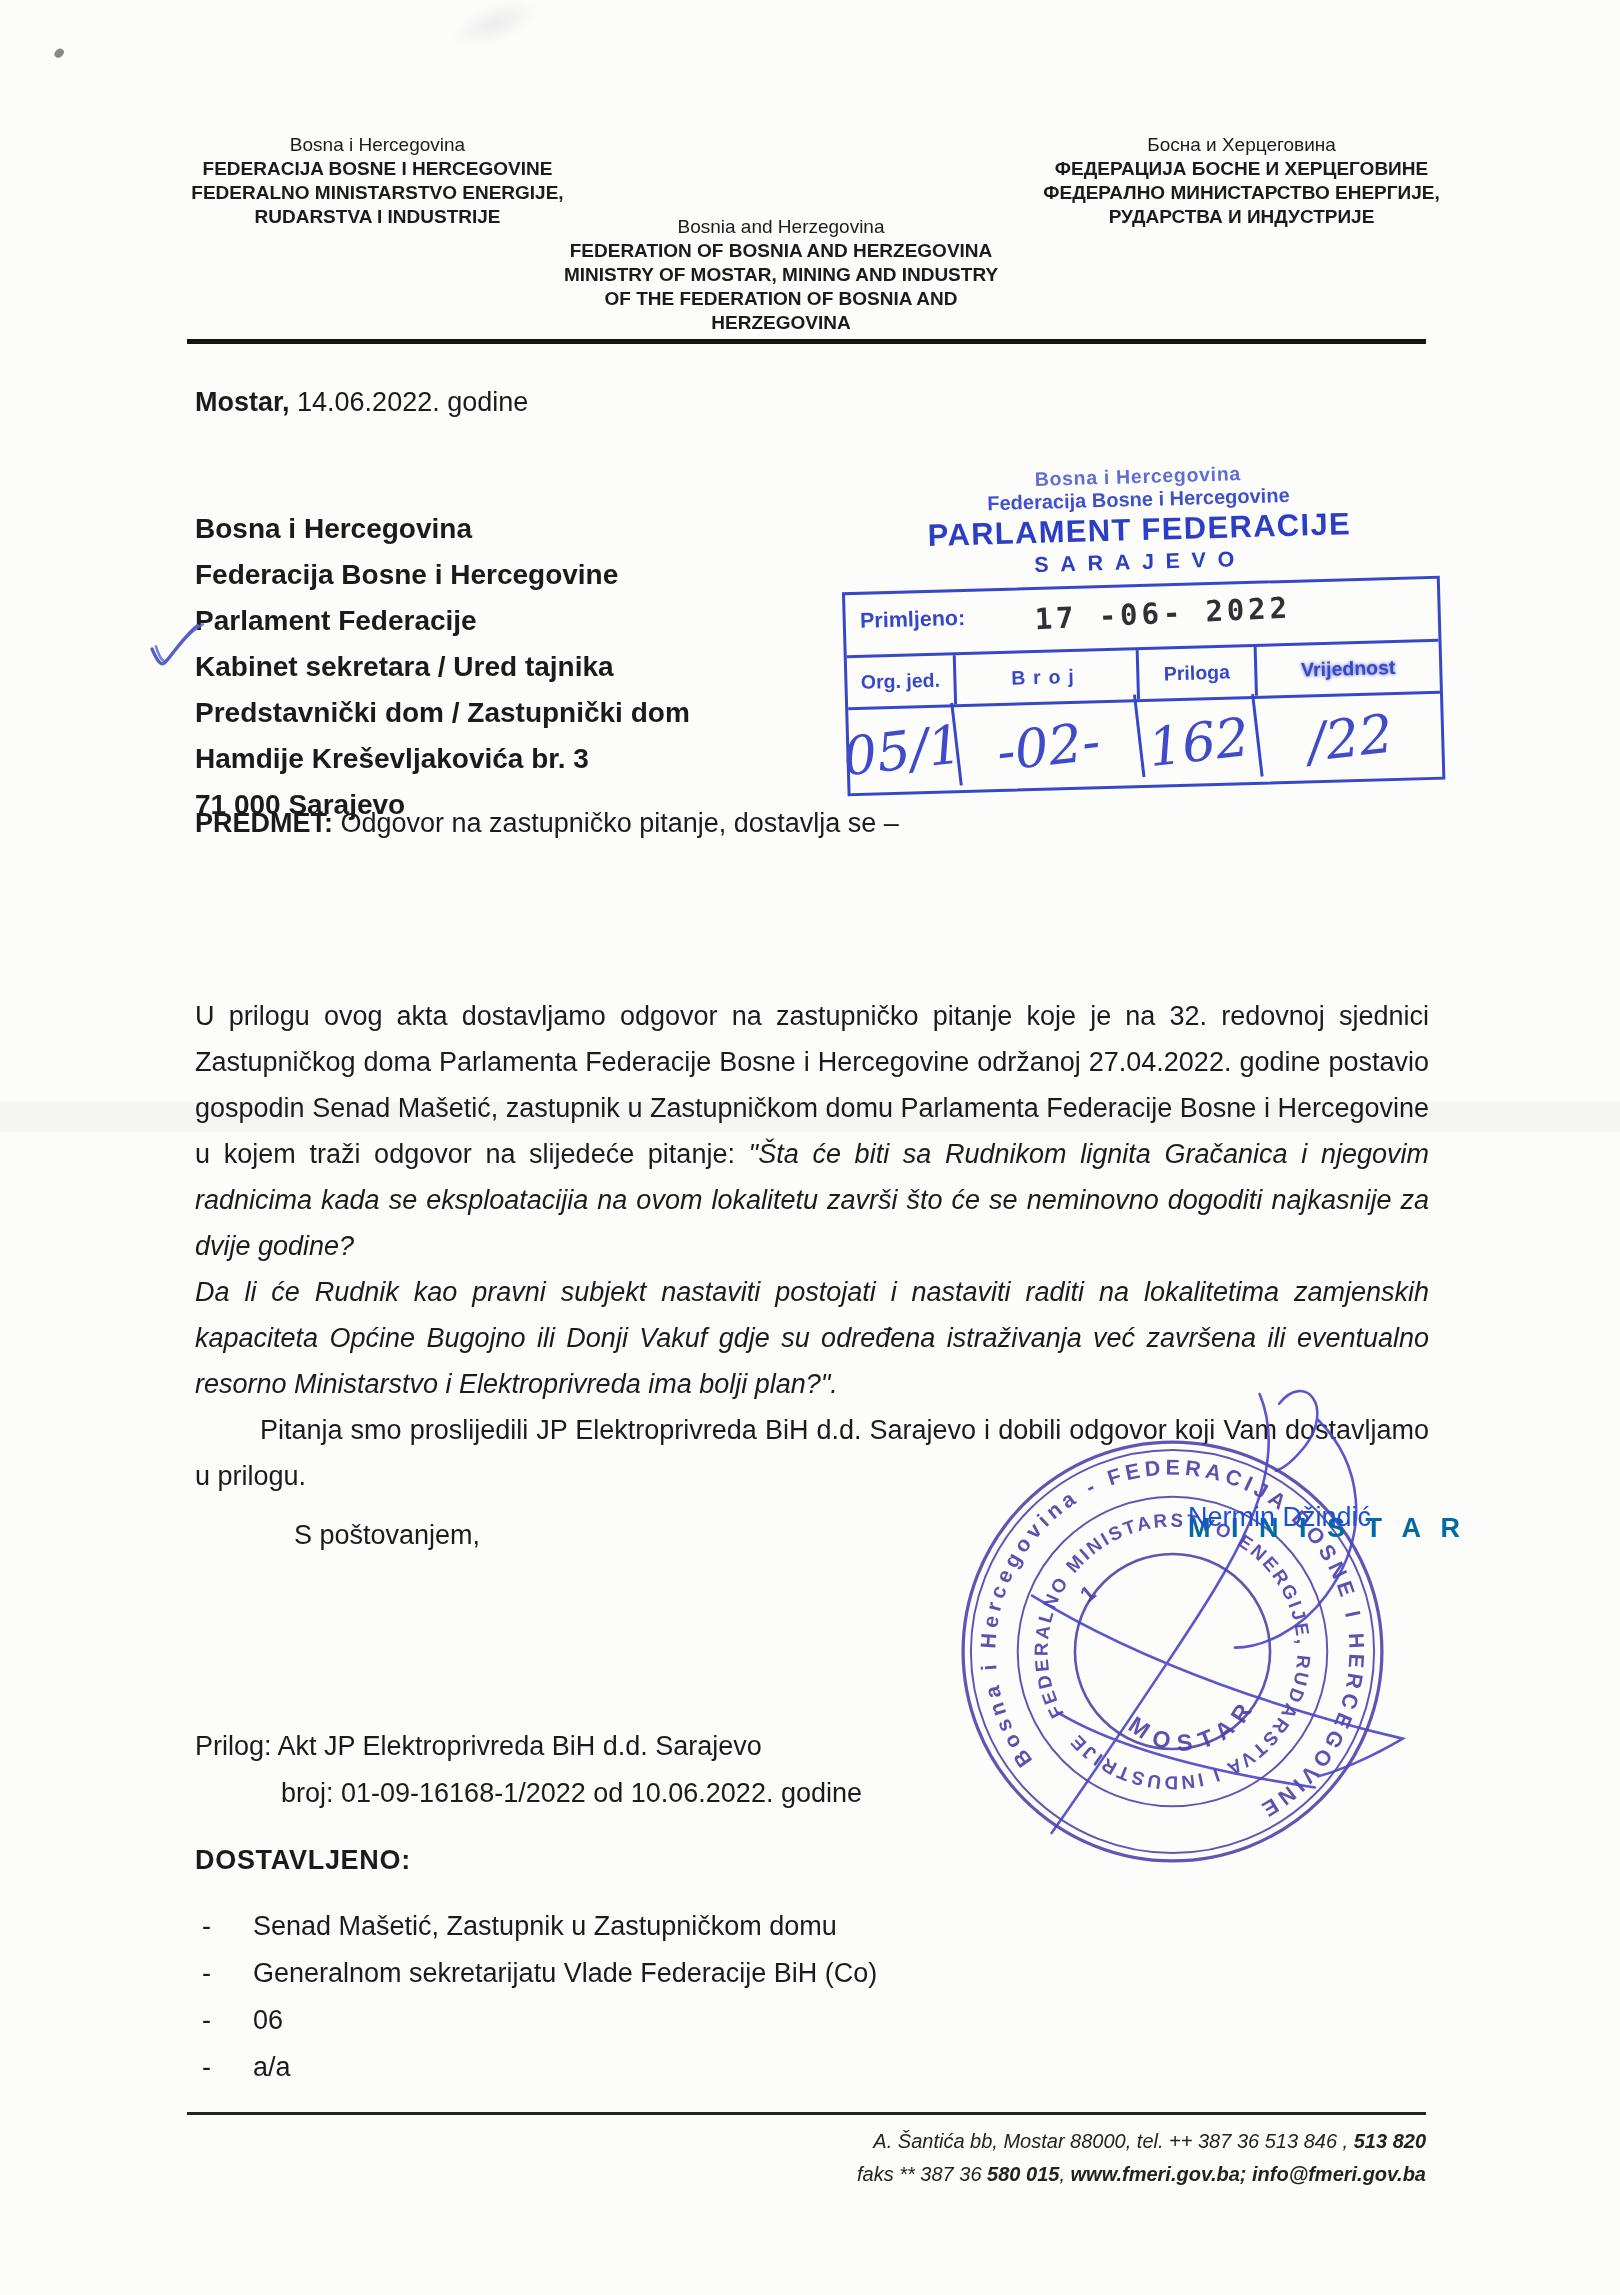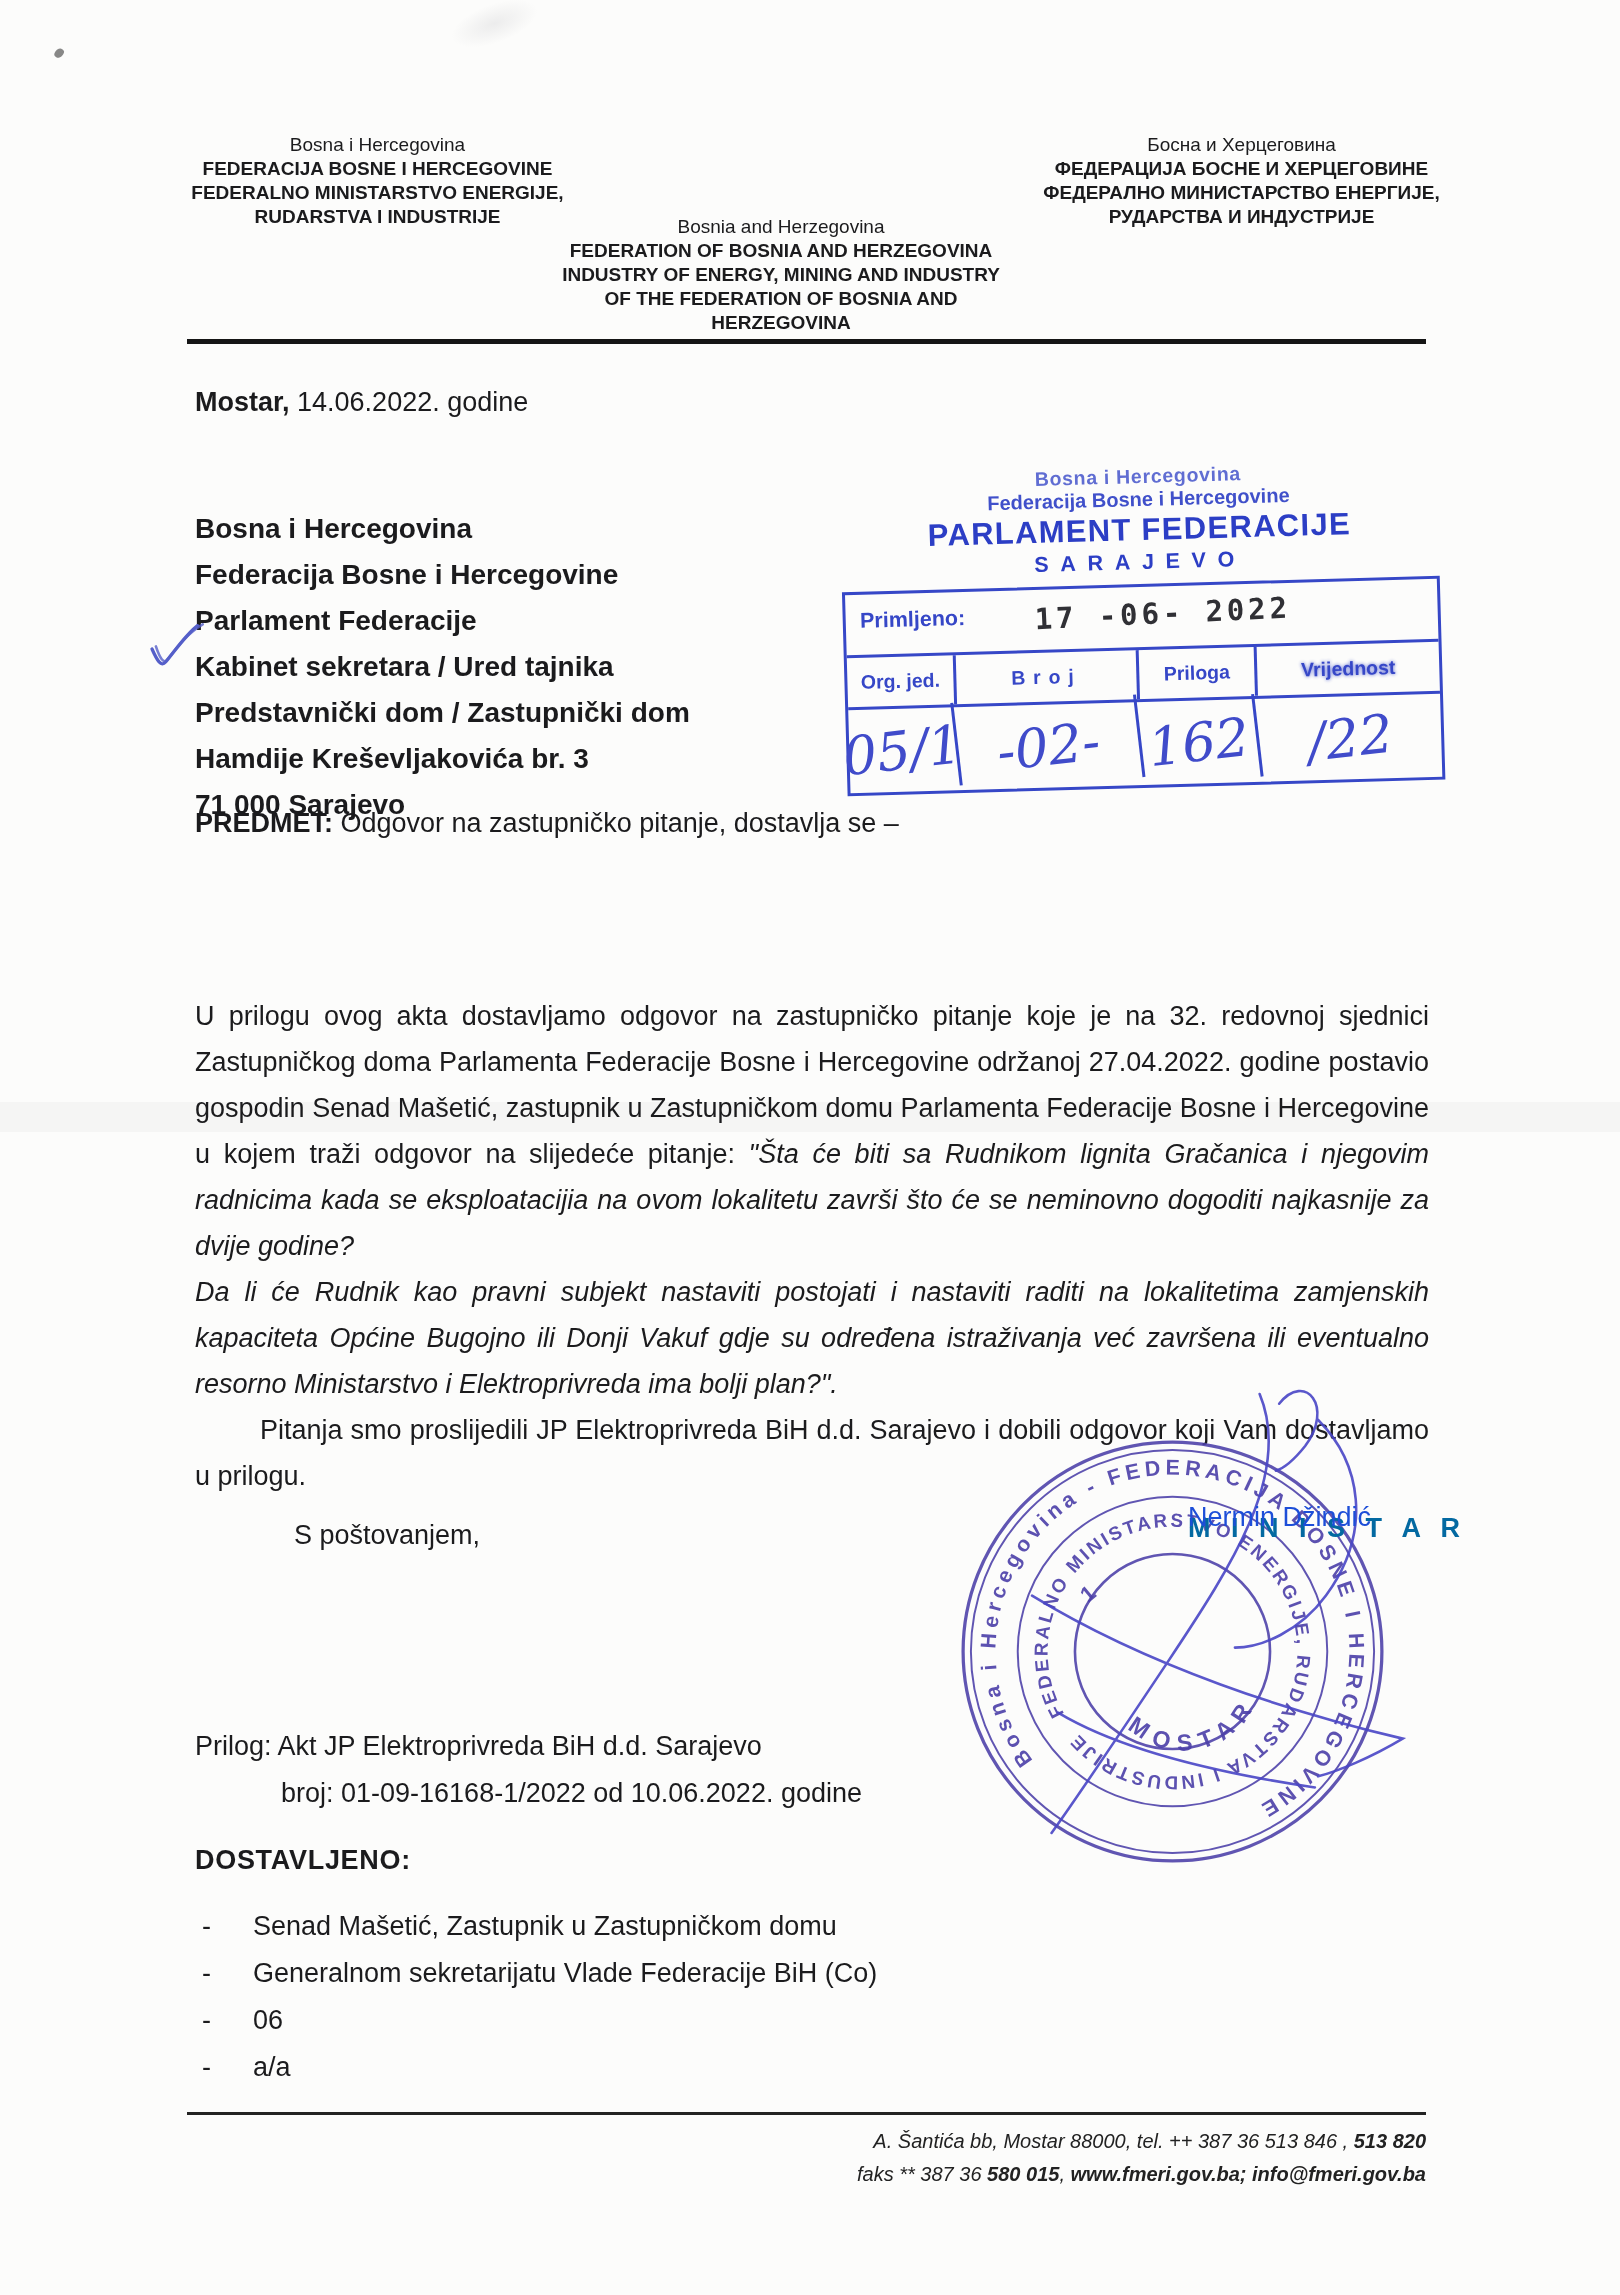--- a/index.html
+++ b/index.html
@@ -103,21 +103,21 @@
 
   <div class="hdr hdr-left">
     <div class="n">Bosna i Hercegovina</div>
     <div class="b">FEDERACIJA BOSNE I HERCEGOVINE</div>
     <div class="b">FEDERALNO MINISTARSTVO ENERGIJE,</div>
     <div class="b">RUDARSTVA I INDUSTRIJE</div>
   </div>
   <div class="hdr hdr-center">
     <div class="n">Bosnia and Herzegovina</div>
     <div class="b">FEDERATION OF BOSNIA AND HERZEGOVINA</div>
-    <div class="b">INDUSTRY OF ENERGY, MINING AND INDUSTRY</div>
+    <div class="b">MINISTRY OF MOSTAR, MINING AND INDUSTRY</div>
     <div class="b">OF THE FEDERATION OF BOSNIA AND</div>
     <div class="b">HERZEGOVINA</div>
   </div>
   <div class="hdr hdr-right">
     <div class="n">Босна и Херцеговина</div>
     <div class="b">ФЕДЕРАЦИЈА БОСНЕ И ХЕРЦЕГОВИНЕ</div>
     <div class="b">ФЕДЕРАЛНО МИНИСТАРСТВО ЕНЕРГИЈЕ,</div>
     <div class="b">РУДАРСТВА И ИНДУСТРИЈЕ</div>
   </div>
   <div class="rule-top"></div>

